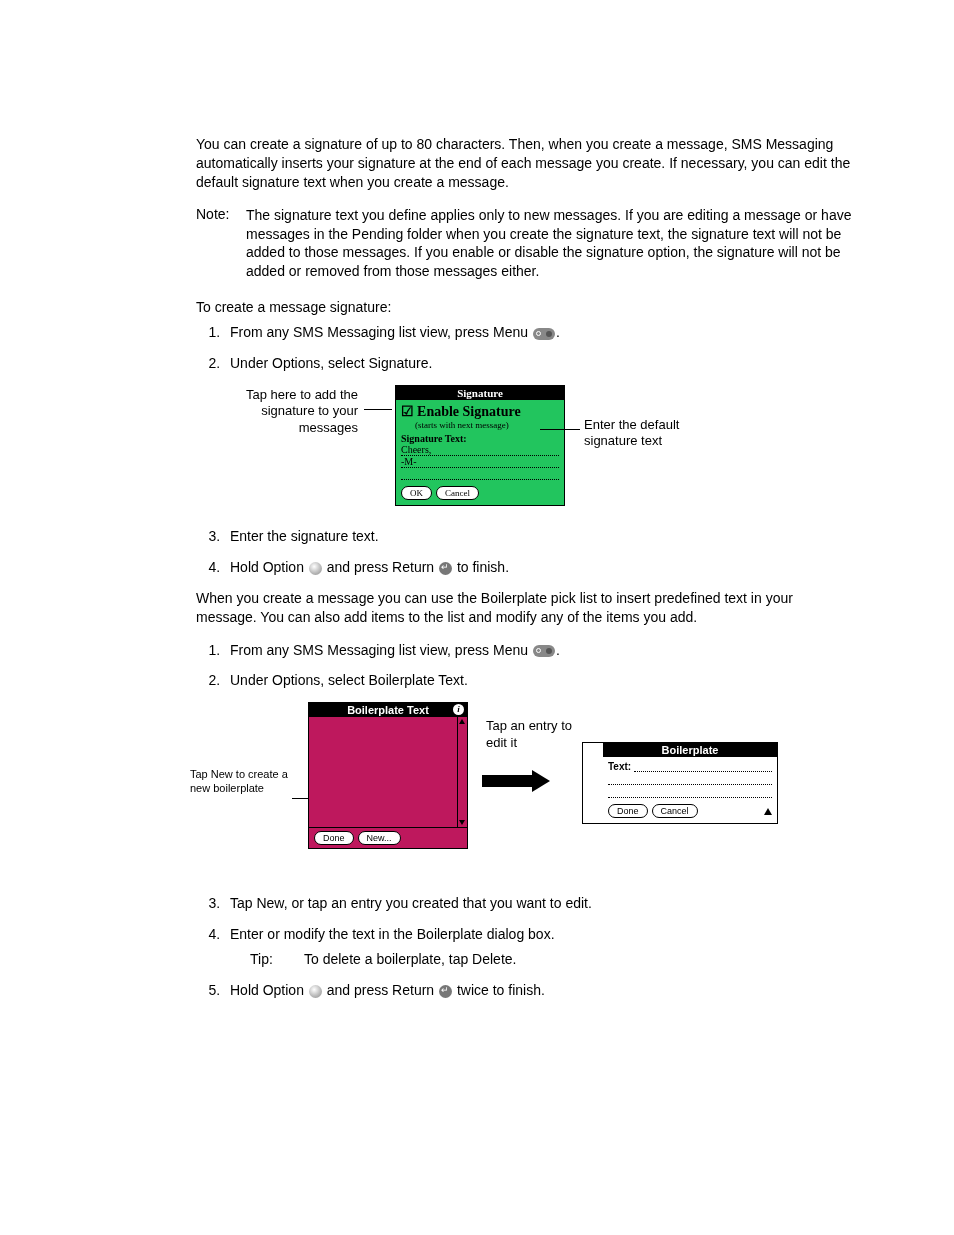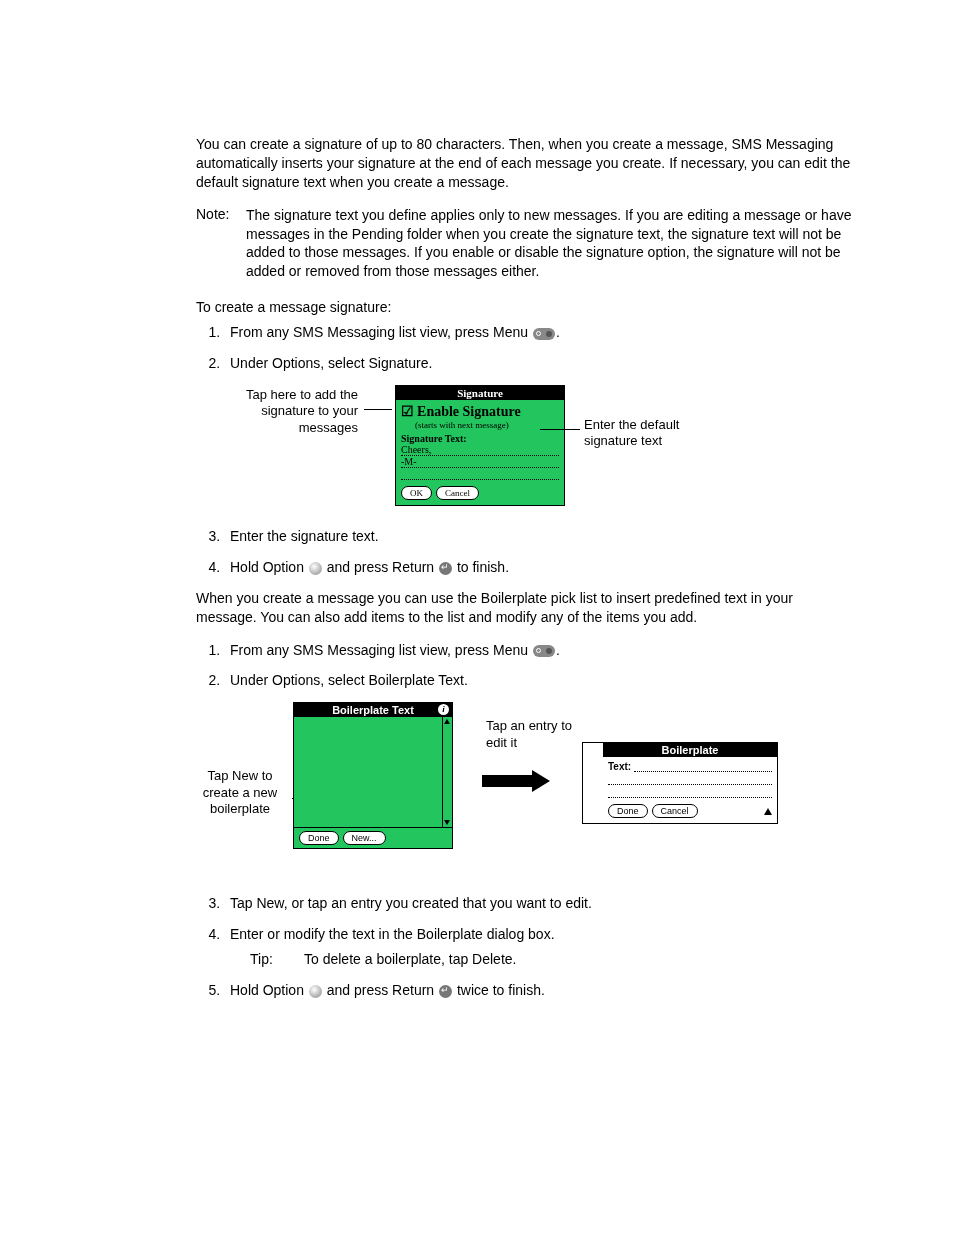--- a/index.html
+++ b/index.html
@@ -207,39 +207,39 @@
   .bp-diagram {
     position: relative;
     height: 180px;
     margin: 8px 0 12px 0;
   }
   .bp-callout-left {
     position: absolute;
     left: -6px;
     top: 66px;
     width: 100px;
-    text-align: center;
-    font-size: 13px;
+    text-align: left;
+    font-size: 11px;
     line-height: 1.25;
   }
   .bp-line-left {
     position: absolute;
     left: 96px;
     top: 96px;
     width: 38px;
     height: 1px;
     background: #000;
   }
   .bp-box1 {
     position: absolute;
-    left: 97px;
+    left: 112px;
     top: 0;
     width: 158px;
     border: 1.5px solid #000;
-    background: #22c55e;
+    background: #be185d;
   }
   .bp-title {
     background: #000;
     color: #fff;
     font-weight: bold;
     font-size: 11px;
     text-align: center;
     padding: 1px 0;
     position: relative;
   }

